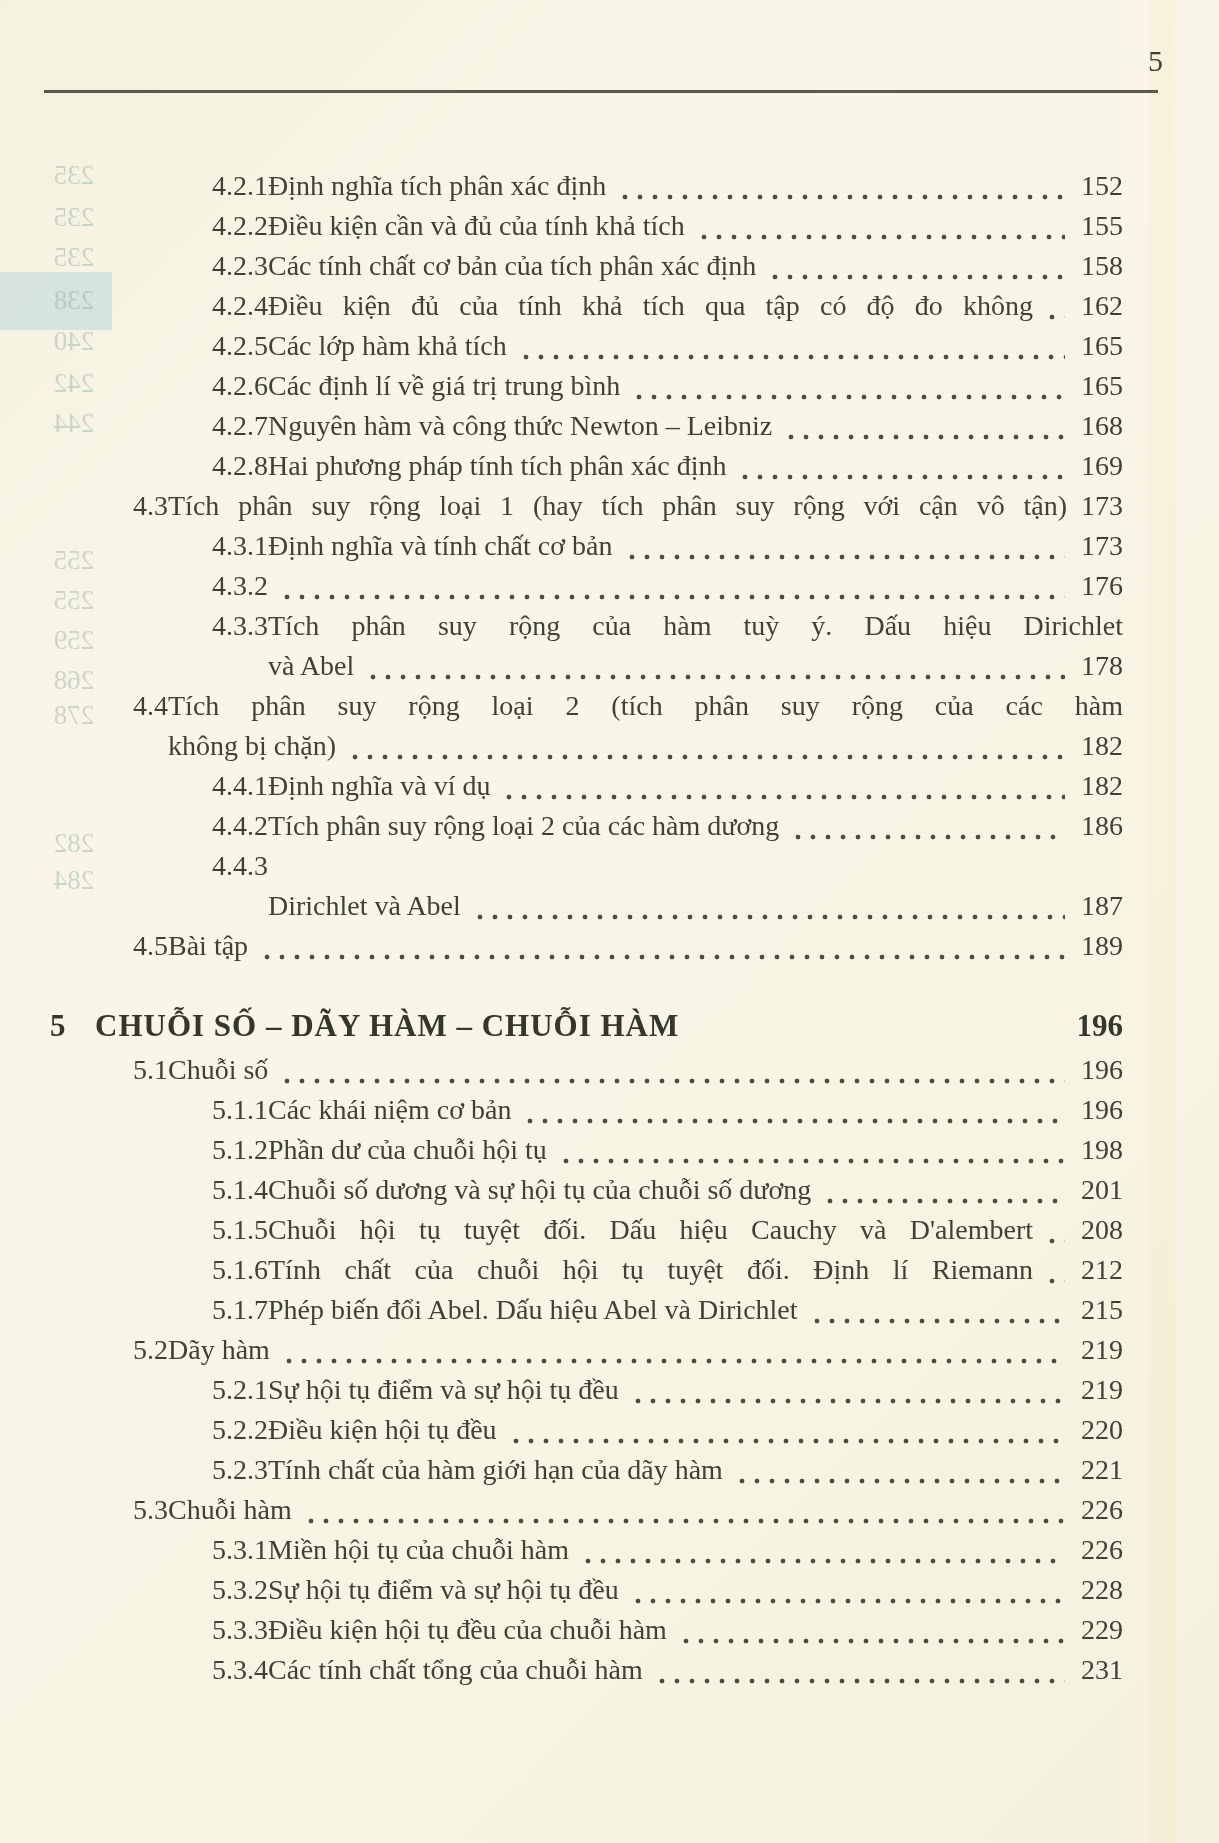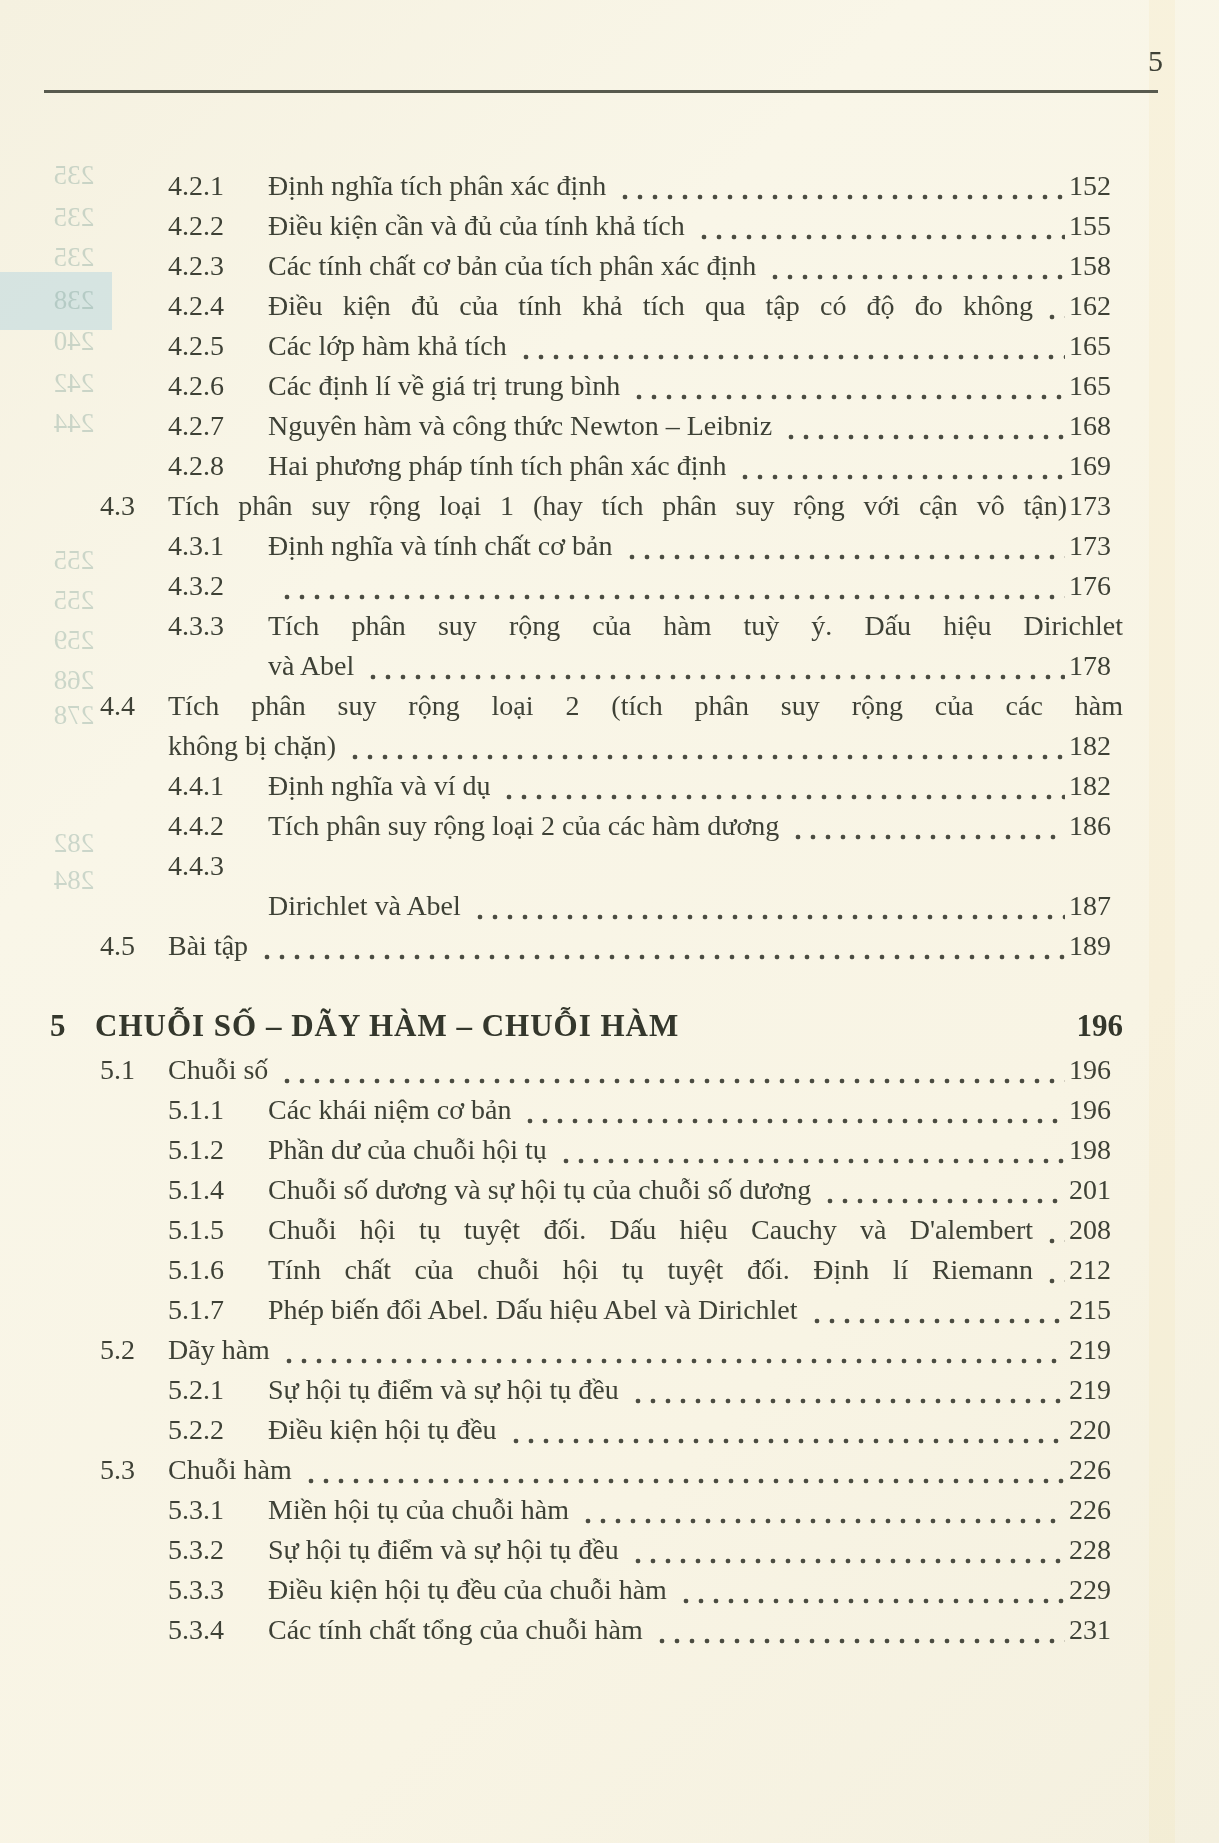--- a/index.html
+++ b/index.html
@@ -12,32 +12,32 @@
   .streak{position:absolute;top:0;right:44px;width:26px;height:100%;
     background:rgba(240,222,160,0.15);}
   .band{position:absolute;left:0;top:272px;width:112px;height:58px;
     background:rgba(170,208,221,0.42);}
   .topnum{position:absolute;top:44px;right:56px;font-size:30px;line-height:34px;}
   .rule{position:absolute;top:90px;left:44px;width:1114px;height:3px;background:#585a4e;}
   .ghost{position:absolute;width:80px;text-align:center;font-size:27px;
     color:rgba(128,162,152,0.38);transform:scaleX(-1);line-height:30px;}
   .toc{position:absolute;top:166px;left:100px;width:1023px;}
   .row{display:flex;height:40px;font-size:28px;line-height:40px;white-space:nowrap;}
-  .row .num{flex:0 0 auto;}
+  .row .num{flex:0 0 auto;text-align:right;}
   .num.lvl1{width:68px;}
   .num.lvl2{margin-left:68px;width:100px;}
   .sp-lvl1{flex:0 0 68px;}
   .sp-lvl2{flex:0 0 168px;}
   .title{flex:0 1 auto;overflow:hidden;}
   .title.j{flex:1 1 auto;white-space:normal;text-align:justify;text-align-last:justify;height:40px;font-family:Liberation Serif, serif;}
   .leader{flex:1 1 auto;margin:0 2px 0 12px;min-width:0;
     background-image:radial-gradient(circle at 7px 31px,#4b4c41 2px,rgba(0,0,0,0) 2.7px);
     background-size:15px 40px;background-repeat:repeat-x;}
   .leader.one{flex:0 0 20px;}
-  .page{flex:0 0 auto;min-width:54px;text-align:left;margin-left:2px;}
+  .page{flex:0 0 auto;min-width:54px;text-align:right;margin-left:2px;}
   .chapter-row{display:flex;margin:36px 0 0 -50px;height:48px;line-height:48px;
     font-weight:bold;font-size:31px;color:#34372c;white-space:nowrap;}
   .chapter-row .cnum{flex:0 0 45px;}
   .chapter-row .ctitle{flex:0 1 auto;letter-spacing:1px;}
   .chapter-row .cgap{flex:1 1 auto;}
   .chapter-row .cpage{flex:0 0 auto;text-align:right;}
 </style>
 </head>
 <body>
 
@@ -217,20 +217,26 @@
       <span class="num lvl2">5.2.1</span>
       <span class="title">Sự hội tụ điểm và sự hội tụ đều</span>
       <span class="leader"></span>
       <span class="page">219</span>
     </div>
     <div class="row">
       <span class="num lvl2">5.2.2</span>
       <span class="title">Điều kiện hội tụ đều</span>
       <span class="leader"></span>
       <span class="page">220</span>
+    </div>
+    <div class="row">
+      <span class="num lvl2">5.2.3</span>
+      <span class="title">Tính chất của hàm giới hạn của dãy hàm</span>
+      <span class="leader"></span>
+      <span class="page">221</span>
     </div>
     <div class="row">
       <span class="num lvl1">5.3</span>
       <span class="title">Chuỗi hàm</span>
       <span class="leader"></span>
       <span class="page">226</span>
     </div>
     <div class="row">
       <span class="num lvl2">5.3.1</span>
       <span class="title">Miền hội tụ của chuỗi hàm</span>

